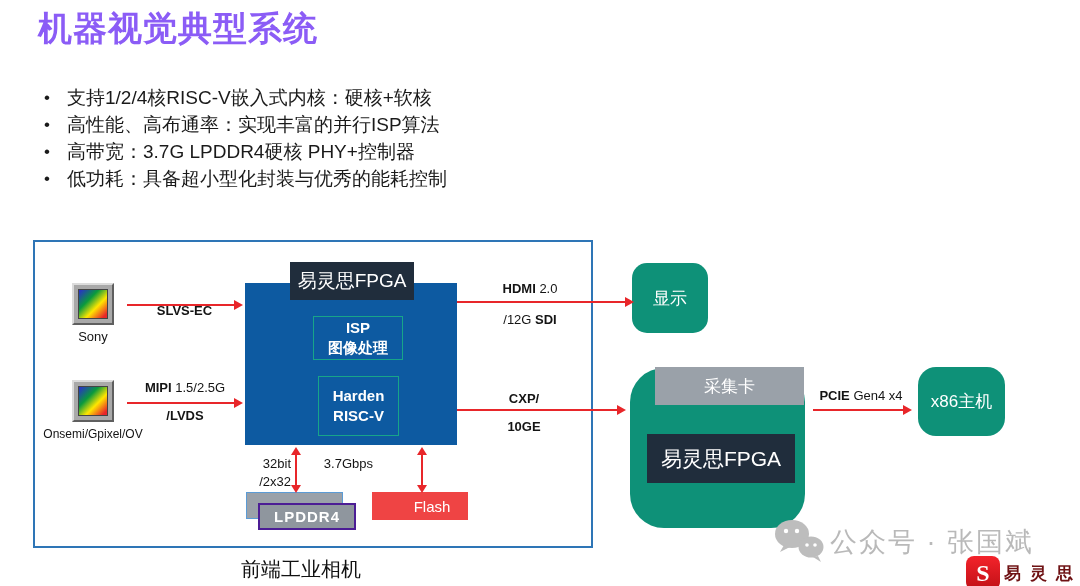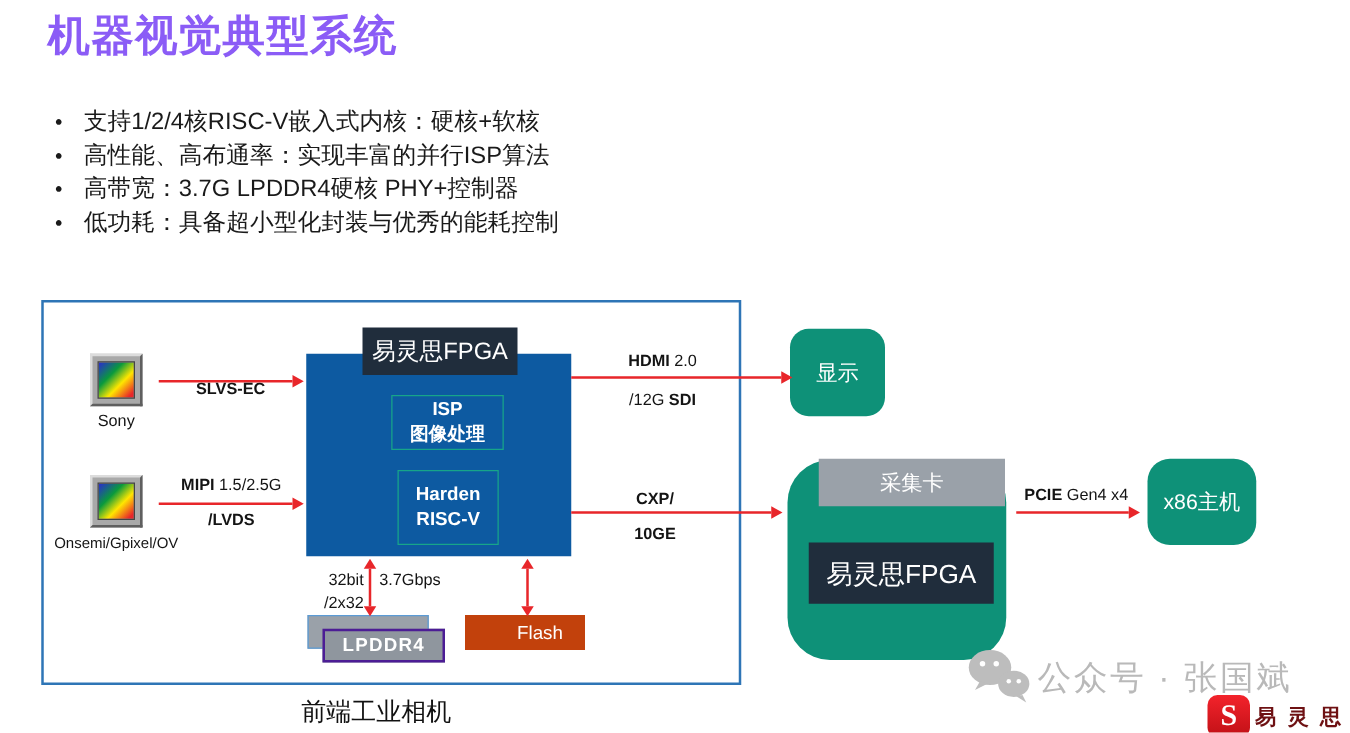--- a/index.html
+++ b/index.html
@@ -61,21 +61,21 @@
           align-items:center; justify-content:center; z-index:4; }
 
   
   .memback { position:absolute; left:246px; top:492px; width:97px; height:27px;
           background:#9aa1a9; border:1px solid #5b9bd5; z-index:3; }
   .memfront { position:absolute; left:258px; top:503px; width:98px; height:27px;
           background:#8f969e; border:2px solid #4c1d95; color:#fff; font-size:15px;
           font-weight:bold; display:flex; align-items:center; justify-content:center;
           letter-spacing:1px; z-index:4; }
   .flash { position:absolute; left:372px; top:492px; width:96px; height:28px;
-          background:#c2410c; color:#fff; font-size:15px; display:flex;
+          background:#ef4444; color:#fff; font-size:15px; display:flex;
           align-items:center; justify-content:center; z-index:3;padding-left:24px; }
 
   .caption { position:absolute; left:181px; top:556px; width:240px; text-align:center;
           font-size:20px; color:#111; z-index:2; }
 
   
   .wm-text { position:absolute; left:830px; top:524px; font-size:27px; color:#b9b9b9;
           letter-spacing:2px; z-index:7; white-space:nowrap; }
   .wm-icon { position:absolute; left:770px; top:518px; z-index:7; }
   .logo-mark { position:absolute; left:966px; top:556px; width:34px; height:34px;
@@ -144,21 +144,21 @@
   <div class="cap-fpga">易灵思FPGA</div>
 
   <div class="harrow" style="left:813px;top:409px;width:90px;"></div>
   <div class="dlabel" style="left:805px;top:388px;width:112px;"><span class="b">PCIE</span><span> Gen4 x4</span></div>
   <div class="gbox" style="left:918px;top:367px;width:87px;height:69px;border-radius:18px;">x86主机</div>
 
   <div class="varrow" style="left:295px;top:455px;height:30px;"></div>
   <div class="varrow" style="left:421px;top:455px;height:30px;"></div>
   <div class="dlabel" style="left:233px;top:456px;width:58px;text-align:right;">32bit</div>
   <div class="dlabel" style="left:233px;top:474px;width:58px;text-align:right;">/2x32</div>
-  <div class="dlabel" style="left:293px;top:456px;width:70px;text-align:center;">3.7Gbps</div>
+  <div class="dlabel" style="left:303px;top:456px;width:70px;text-align:right;">3.7Gbps</div>
 
   <div class="memback"></div>
   <div class="memfront">LPDDR4</div>
   <div class="flash">Flash</div>
 
   <div class="wm-icon">
     <svg width="58" height="46" viewBox="0 0 58 46">
       <ellipse cx="22" cy="16" rx="17" ry="14" fill="#bdbdbd"></ellipse>
       <path d="M14 27 L10 34 L20 29 Z" fill="#bdbdbd"></path>
       <circle cx="16" cy="13" r="2.2" fill="#ffffff"></circle>

